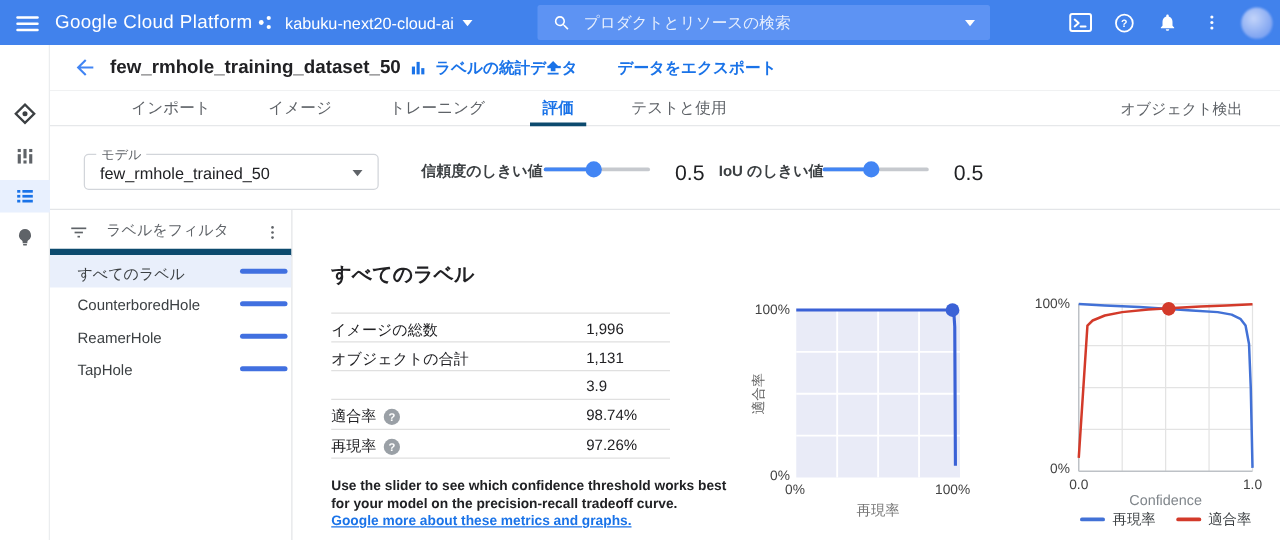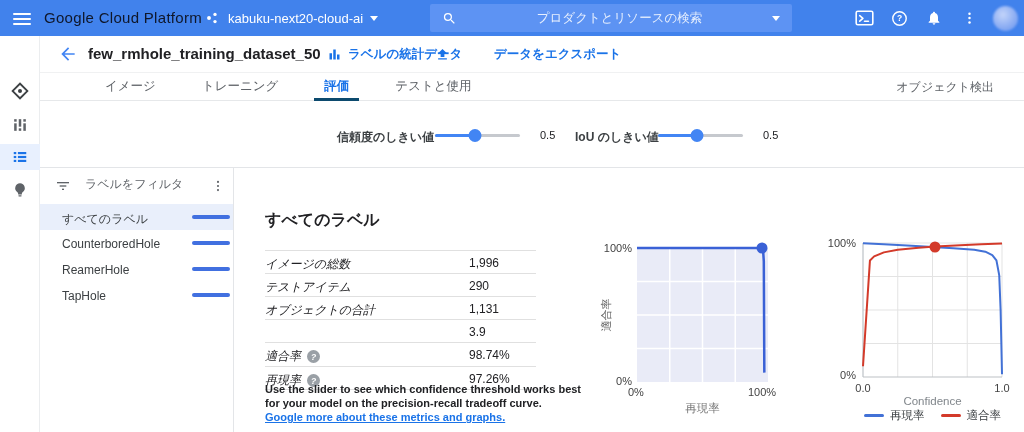--- a/index.html
+++ b/index.html
@@ -4,25 +4,25 @@
 <style>
   * { margin:0; padding:0; box-sizing:border-box; }
   html,body { width:1024px; height:432px; background:#fff; }
   body { font-family:"Liberation Sans","DejaVu Sans",sans-serif; color:#202124; }
   .app { position:relative; width:1024px; height:432px; overflow:hidden; background:#fff; }
 
   
   .topbar { position:absolute; left:0; top:0; width:1024px; height:36px; background:#4182ec; display:flex; align-items:center; z-index:5; }
   .hamburger { position:absolute; left:10px; top:8px; width:24px; height:20px; padding:2px 3px; cursor:pointer; }
   .hamburger span { display:block; width:18px; height:2px; background:#fff; margin:3px 0; border-radius:1px; }
-  .brand { position:absolute; left:44px; top:0; line-height:36px; color:#0f172a; font-size:15px; letter-spacing:.3px; white-space:nowrap; }
+  .brand { position:absolute; left:44px; top:0; line-height:36px; color:#ffffff; font-size:15px; letter-spacing:.3px; white-space:nowrap; }
   .project { position:absolute; left:205px; top:0; height:36px; display:flex; align-items:center; gap:7px; color:#fff; font-size:13px; cursor:pointer; }
   .caret-down { width:0; height:0; border-left:4px solid transparent; border-right:4px solid transparent; border-top:5px solid #fff; }
   .searchbar { position:absolute; left:430px; top:4px; width:362px; height:28px; background:#5d93f3; border-radius:2px; display:flex; align-items:center; padding:0 12px; }
-  .searchbar input { flex:1; background:transparent; border:none; outline:none; color:#fff; font-size:12.5px; margin-left:10px; font-family:inherit;text-align:center; }
+  .searchbar input { flex:1; background:transparent; border:none; outline:none; color:#fff; font-size:12.5px; margin-left:10px; font-family:inherit; }
   .searchbar input::placeholder { color:rgba(255,255,255,.85); }
   .top-actions { position:absolute; right:6px; top:0; height:36px; display:flex; align-items:center; gap:13px; }
   .top-actions .icon-btn { width:22px; height:22px; display:flex; align-items:center; justify-content:center; cursor:pointer; }
   .avatar { width:25px; height:25px; border-radius:50%; background:radial-gradient(circle at 40% 35%, #c3d4fa, #7fa4f1 70%); filter:blur(1px); cursor:pointer; }
 
   
   .rail { position:absolute; left:0; top:36px; width:40px; height:396px; background:#fff; border-right:1px solid #ebedef; z-index:4; }
   .rail-item { position:absolute; left:0; width:40px; height:26px; display:flex; align-items:center; justify-content:center; cursor:pointer; }
   .rail-item.selected { background:#e8f0fe; }
 
@@ -43,44 +43,44 @@
 
   
   .model-box { position:absolute; left:67px; top:123px; width:236px; height:29px; border:1px solid #d2d5da; border-radius:4px; cursor:pointer; }
   .model-box .floating-label { position:absolute; left:9px; top:-7px; background:#fff; padding:0 4px; font-size:10.5px; color:#5f6368; }
   .model-box .value { position:absolute; left:12px; top:7px; font-size:13px; color:#202124; }
   .model-box .caret-g { position:absolute; right:12px; top:12px; width:0; height:0; border-left:4px solid transparent; border-right:4px solid transparent; border-top:5px solid #5f6368; }
   .slider-label { position:absolute; top:129px; font-size:12px; color:#3c4043; font-weight:bold; white-space:nowrap; }
   .slider { position:absolute; top:134px; width:85px; height:3px; background:#c6c9ce; border-radius:2px; cursor:pointer; }
   .slider .fill { position:absolute; left:0; top:0; height:3px; background:#4285f4; border-radius:2px; }
   .slider .thumb { position:absolute; top:-5px; width:13px; height:13px; border-radius:50%; background:#4285f4; transform:translateX(-50%); cursor:grab; }
-  .slider-value { position:absolute; top:129px; font-size:11px; color:#202124; }
+  .slider-value { position:absolute; top:129px; font-size:17px; color:#202124; }
 
   
   .hline-main { position:absolute; left:40px; top:167px; width:984px; height:1px; background:#e3e5e8; }
   .vline-sidebar { position:absolute; left:233px; top:168px; width:1px; height:264px; background:#e3e5e8; }
 
   
-  .filterbox { position:absolute; left:40px; top:168px; width:193px; height:37px; border-bottom:1px solid #0c4a6e; }
+  .filterbox { position:absolute; left:40px; top:168px; width:193px; height:37px; border-bottom:6px solid #0c4a6e; }
   .filterbox .f-icon { position:absolute; left:15px; top:10px; }
   .filterbox input { position:absolute; left:45px; top:9px; width:115px; border:none; outline:none; font-size:12px; color:#5f6368; font-family:inherit; background:transparent; }
   .filterbox input::placeholder { color:#5f6368; }
   .filterbox .menu-dots { position:absolute; right:8px; top:9px; cursor:pointer; }
   .label-row { position:absolute; left:40px; width:193px; height:26px; cursor:pointer; }
   .label-row.selected { background:#e9effb; }
   .label-row .l-name { position:absolute; left:22px; top:7px; font-size:12px; color:#3c4043; }
   .label-row .l-bar { position:absolute; left:152px; top:11px; width:38px; height:4px; border-radius:2px; background:#4170e0; }
 
   
   .main-heading { position:absolute; left:265px; top:210px; font-size:16px; font-weight:bold; color:#212124; }
   .stats-table { position:absolute; left:265px; top:250px; width:271px; }
   .stat-row { position:relative; border-top:1px solid #e0e0e0; height:23px; }
   .stat-row.tall { height:24px; }
   .stat-row:last-child { border-bottom:1px solid #e0e0e0; }
-  .stat-label { position:absolute; left:0; top:5px; font-size:12px; color:#212124; display:flex; align-items:center; gap:6px;font-style:italic; }
+  .stat-label { position:absolute; left:0; top:5px; font-size:12px; color:#212124; display:flex; align-items:center; gap:6px; }
   .stat-value { position:absolute; left:204px; top:5px; font-size:12px; color:#212124; }
   .help-dot { display:inline-flex; width:13px; height:13px; border-radius:50%; background:#9aa0a6; color:#fff; font-size:9px; font-weight:bold; align-items:center; justify-content:center; cursor:pointer; }
   .note { position:absolute; left:265px; top:382px; width:320px; font-size:11px; font-weight:bold; color:#202124; line-height:1.28; }
   .note a { color:#1a73e8; text-decoration:underline; cursor:pointer; }
 
   
   .tick { position:absolute; font-size:11px; color:#424242; }
   .axis-title { position:absolute; font-size:11.5px; color:#757575; text-align:center; }
   .plot { position:absolute; overflow:visible; }
   .plot svg { position:absolute; left:0; top:0; width:100%; height:100%; overflow:visible; }
@@ -201,28 +201,34 @@
     <div class="tb-link export">
       <svg width="15" height="15" viewBox="0 0 24 24">
         <path d="M9 16h6v-6h4l-7-7-7 7h4zm-4 2h14v2H5z" fill="#1a73e8"></path>
       </svg>
       <span>データをエクスポート</span>
     </div>
   </div>
 
   <div class="tabbar">
     <div class="tabs">
+      <div class="tab">インポート</div>
       <div class="tab">イメージ</div>
       <div class="tab">トレーニング</div>
       <div class="tab active">評価</div>
       <div class="tab">テストと使用</div>
     </div>
     <div class="tabbar-right">オブジェクト検出</div>
   </div>
 
+  <div class="model-box">
+    <span class="floating-label">モデル</span>
+    <span class="value">few_rmhole_trained_50</span>
+    <span class="caret-g"></span>
+  </div>
 
   <div class="slider-label" style="left:337px;">信頼度のしきい値</div>
   <div class="slider" style="left:435px;">
     <div class="fill" style="width:47%;"></div>
     <div class="thumb" style="left:47%;"></div>
   </div>
   <div class="slider-value" style="left:540px;">0.5</div>
 
   <div class="slider-label" style="left:575px;">IoU のしきい値</div>
   <div class="slider" style="left:658px;">
@@ -264,24 +270,20 @@
     <span class="l-name">TapHole</span>
     <span class="l-bar"></span>
   </div>
 
   <h2 class="main-heading">すべてのラベル</h2>
 
   <div class="stats-table">
     <div class="stat-row">
       <span class="stat-label">イメージの総数</span>
       <span class="stat-value">1,996</span>
-    </div>
-    <div class="stat-row">
-      <span class="stat-label">テストアイテム</span>
-      <span class="stat-value">290</span>
     </div>
     <div class="stat-row">
       <span class="stat-label">オブジェクトの合計</span>
       <span class="stat-value">1,131</span>
     </div>
     <div class="stat-row">
       <span class="stat-value">3.9</span>
     </div>
     <div class="stat-row tall">
       <span class="stat-label">

